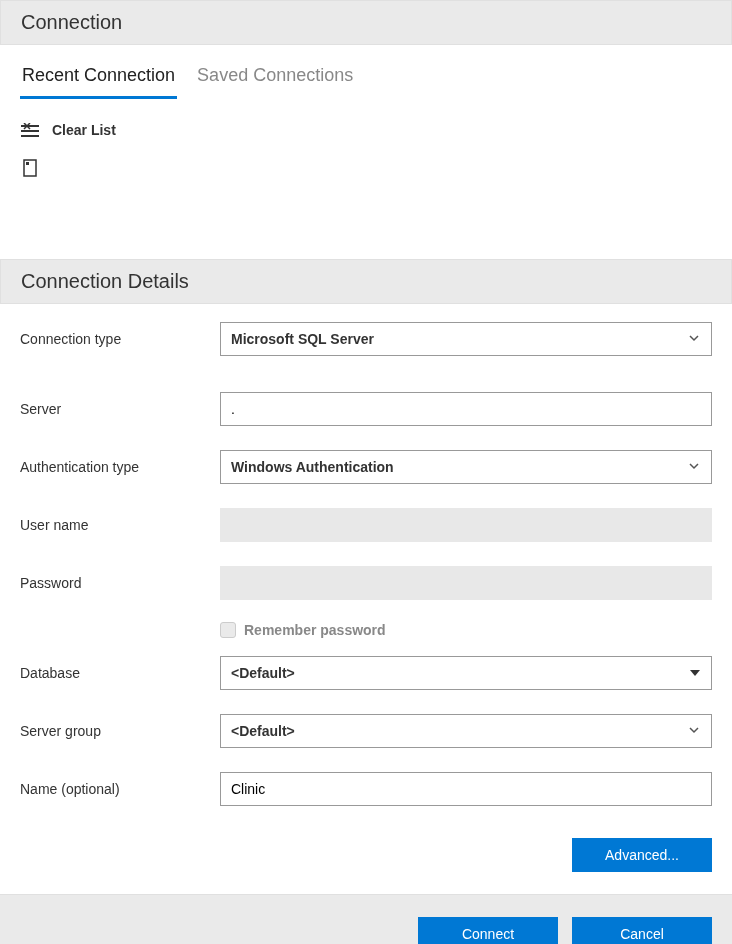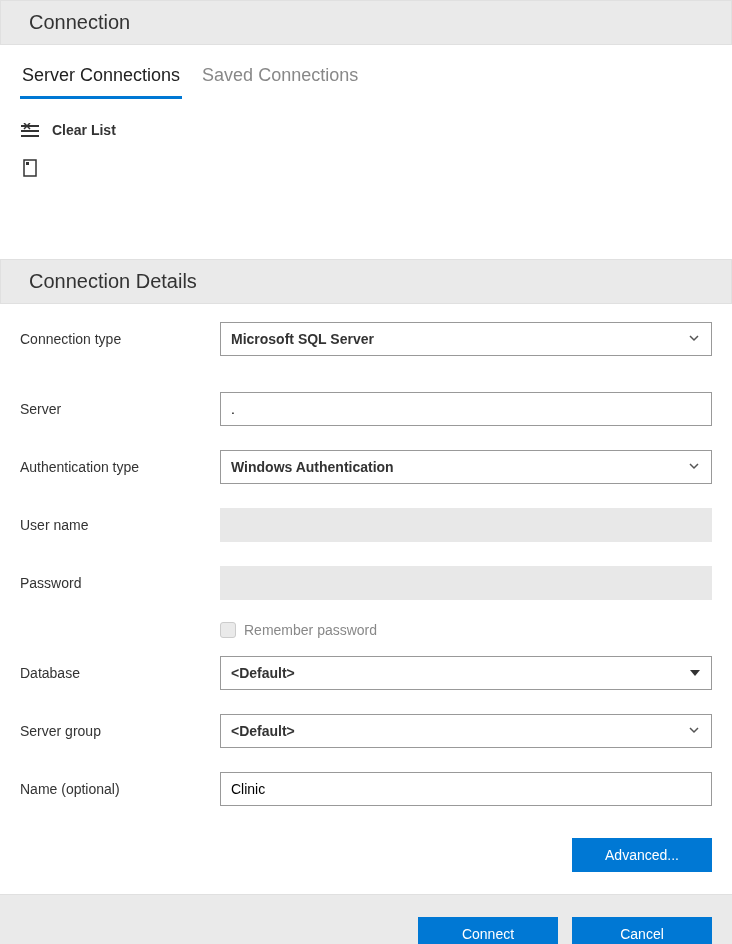--- a/index.html
+++ b/index.html
@@ -1,18 +1,18 @@
 <!DOCTYPE html>
 <html><head>
   <meta charset="utf-8">
   <style>
     * { box-sizing: border-box; margin: 0; padding: 0; font-family: "Segoe UI", Arial, sans-serif; }
     body { width: 732px; height: 944px; background: #fff; color: #333; font-size: 14px; }
     
-    .section-header { background: #eaeaea; padding: 10px 28px; font-size: 20px; color: #333; border: 1px solid #e0e0e0; }
+    .section-header { background: #eaeaea; padding: 10px 20px; font-size: 20px; color: #333; border: 1px solid #e0e0e0; }
     
     .tabs { display: flex; padding: 14px 20px 0 20px; }
     .tab { font-size: 18px; padding: 6px 2px 10px 2px; margin-right: 18px; cursor: pointer; color: #888; }
     .tab.active { color: #222; border-bottom: 3px solid #0078d4; }
     
     .recent-list { padding: 12px 8px 40px 20px; min-height: 160px; font-weight: bold; }
     .recent-item { display: flex; align-items: center; padding: 10px 0; cursor: pointer; }
     .recent-item .icon { width: 20px; height: 18px; margin-right: 12px; display: flex; align-items: center; justify-content: center; }
     .recent-item .label { font-size: 14px; color: #333; }
     
@@ -23,21 +23,21 @@
     .form-control { flex: 1; }
     
     .select-wrap, .combo-wrap, .text-input { position: relative; width: 100%; font-weight: bold; }
     .select-box, .combo-box, .text-box { width: 100%; height: 34px; border: 1px solid #999; padding: 0 10px; font-size: 14px; background: #fff; display: flex; align-items: center; }
     .select-box .chev, .combo-box .chev { position: absolute; right: 12px; top: 50%; transform: translateY(-50%); pointer-events: none; }
     .combo-box .caret { position: absolute; right: 12px; top: 50%; transform: translateY(-50%); pointer-events: none; }
     
     input[type="text"], input[type="password"] { width: 100%; height: 34px; border: 1px solid #999; padding: 0 10px; font-size: 14px; background: #fff; outline: none; }
     input.disabled { background: #e8e8e8; border: 1px solid #e8e8e8; color: #999; }
     
-    .checkbox-row { display: flex; align-items: flex-start; padding-left: 200px; margin-bottom: 18px; margin-top: -2px; }
+    .checkbox-row { display: flex; align-items: flex-start; padding-left: 200px; margin-bottom: 18px; margin-top: -2px; font-weight: bold; }
     .checkbox-row .cb { width: 16px; height: 16px; border: 1px solid #bbb; border-radius: 3px; background: #f5f5f5; margin-right: 8px; }
     .checkbox-row .cb.disabled { background: #eaeaea; border-color: #ccc; }
     .checkbox-row .cb-label { color: #888; font-size: 14px; }
     
     .advanced-row { display: flex; justify-content: flex-end; padding: 8px 20px 22px 36px; }
     .btn { height: 34px; border: none; font-size: 14px; cursor: pointer; padding: 0 26px; }
     .btn-primary { background: #0078d4; color: #fff; }
     .btn-advanced { width: 140px; }
     
     .footer { background: #eaeaea; padding: 22px 20px; display: flex; justify-content: flex-end; gap: 14px; border-top: 1px solid #e0e0e0; }
@@ -48,21 +48,21 @@
   </style>
 </head>
 <body>
 
 <div class="section-header">
   <span>Connection</span>
 </div>
 
 <div class="tabs">
   <div class="tab active">
-    <span>Server Connections</span>
+    <span>Recent Connection</span>
   </div>
   <div class="tab">
     <span>Saved Connections</span>
   </div>
 </div>
 
 <div class="recent-list">
   <div class="recent-item">
     <span class="icon">
       <svg width="18" height="14" viewBox="0 0 18 14">

